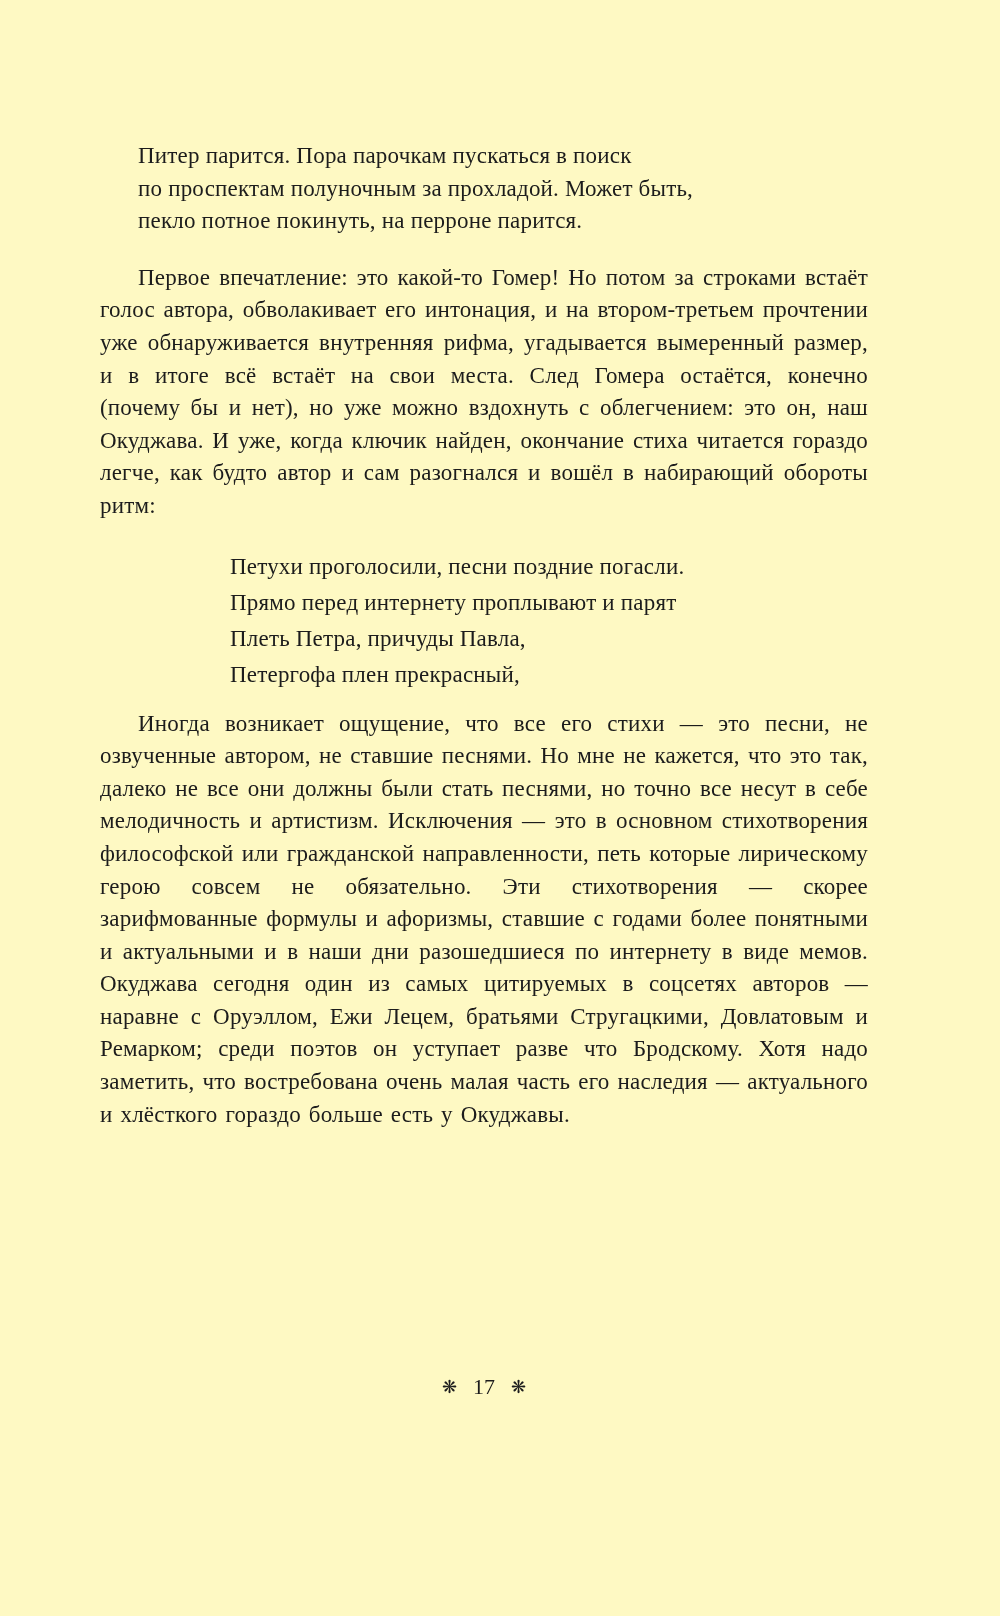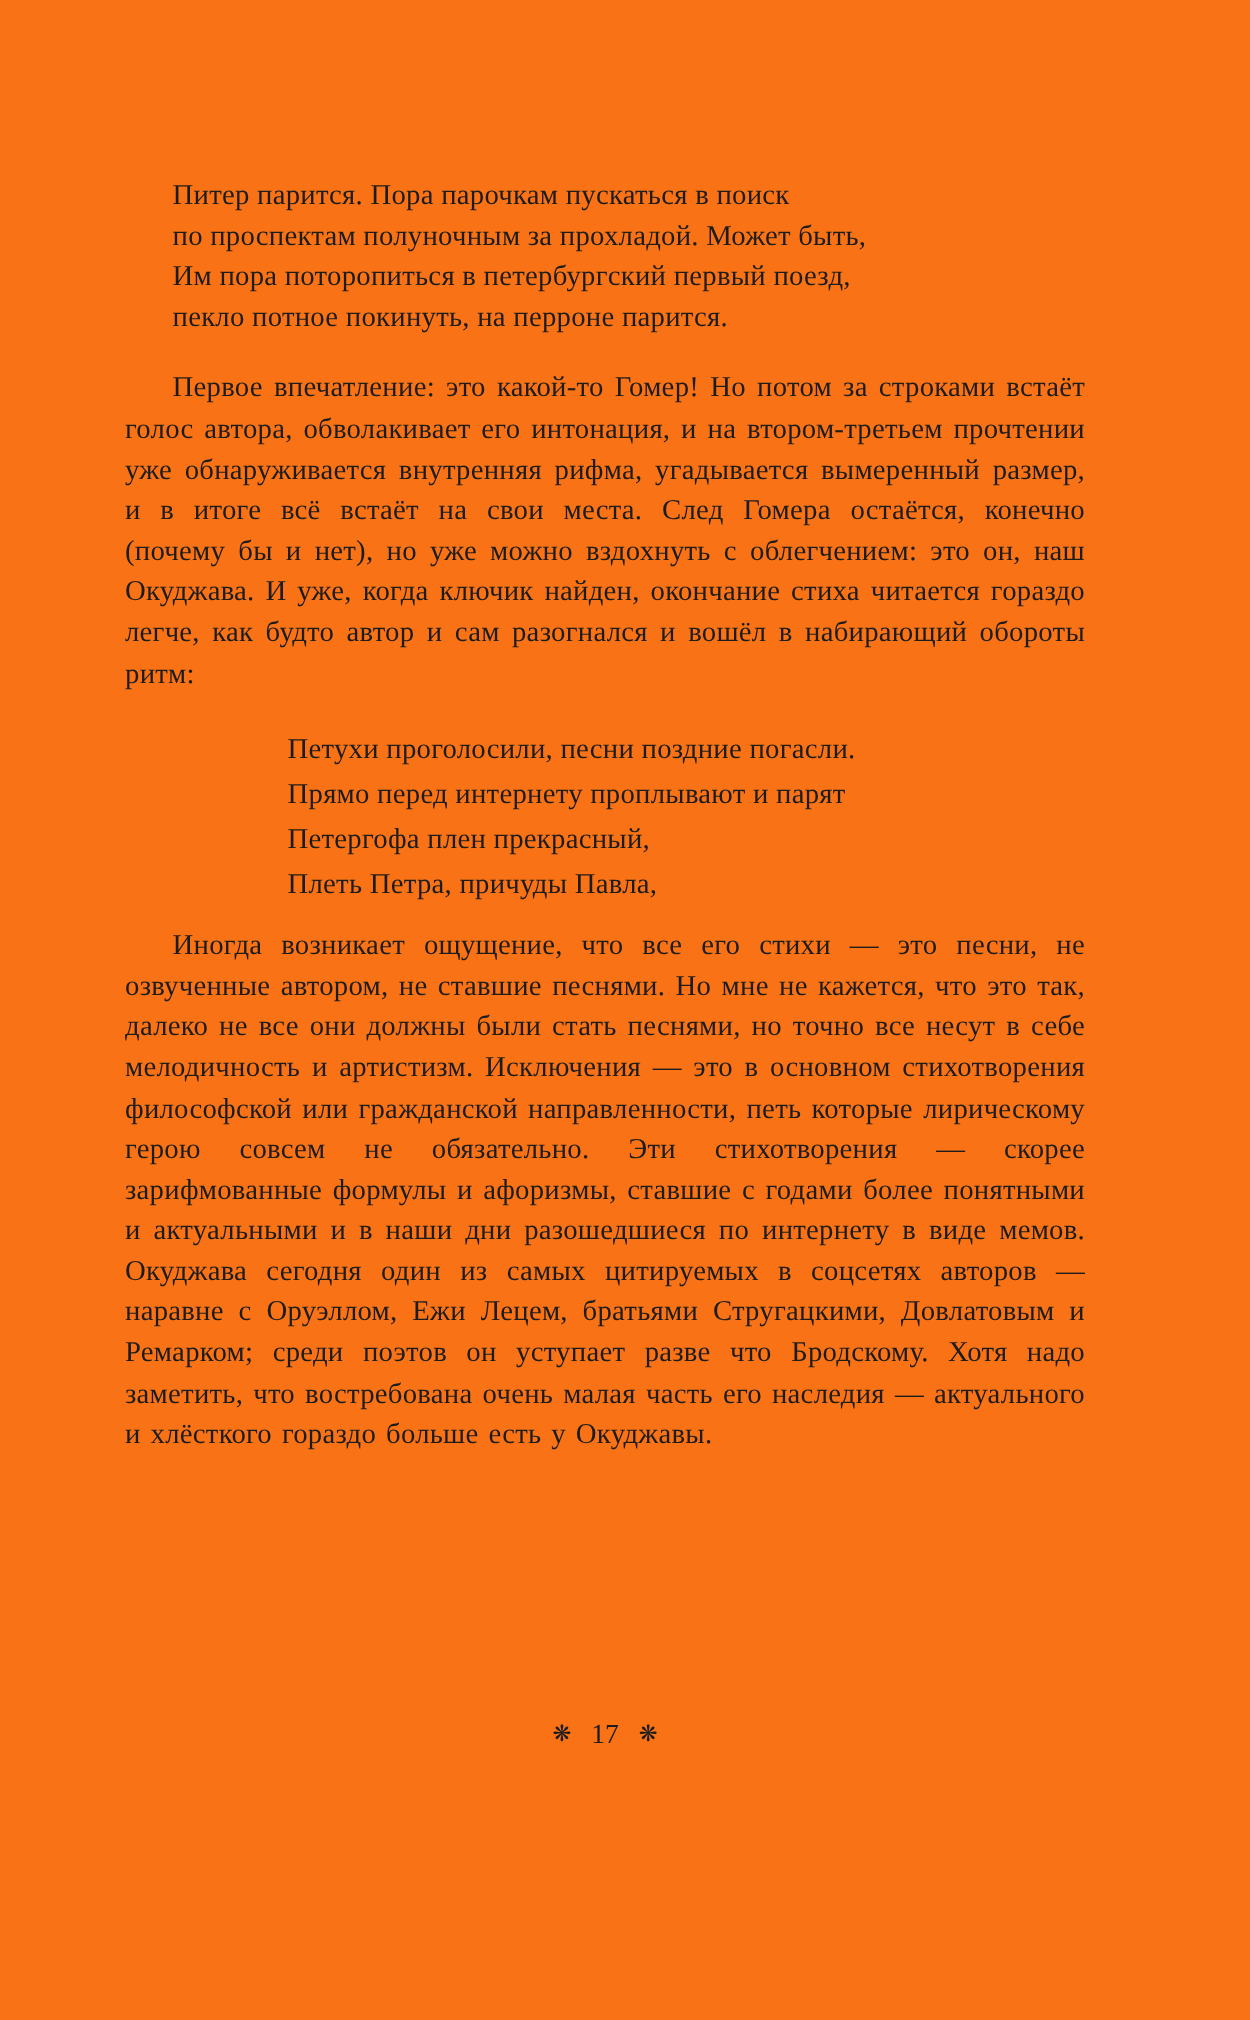--- a/index.html
+++ b/index.html
@@ -4,21 +4,21 @@
 <style>
   html, body {
     margin: 0;
     padding: 0;
     background: #ffffff;
   }
   .page {
     position: relative;
     width: 1000px;
     height: 1616px;
-    background: #f97316;
+    background: #fef9c3;
     color: #1c1c1c;
     font-family: "Liberation Serif", "DejaVu Serif", serif;
     overflow: hidden;
   }
   .content {
     position: absolute;
     left: 100px;
     top: 140px;
     width: 768px;
     font-size: 23px;
@@ -67,31 +67,30 @@
 </style>
 </head>
 <body>
 
 <div class="page">
   <div class="content">
 
     <div class="epigraph">
       <div class="line">Питер парится. Пора парочкам пускаться в поиск</div>
       <div class="line">по проспектам полуночным за прохладой. Может быть,</div>
-      <div class="line">Им пора поторопиться в петербургский первый поезд,</div>
       <div class="line">пекло потное покинуть, на перроне парится.</div>
     </div>
 
     <p class="para">Первое впечатление: это какой-то Гомер! Но потом за строками встаёт голос автора, обволакивает его интонация, и на втором-третьем прочтении уже обнаруживается внутренняя рифма, угадывается вымеренный размер, и в итоге всё встаёт на свои места. След Гомера остаётся, конечно (почему бы и нет), но уже можно вздохнуть с облегчением: это он, наш Окуджава. И уже, когда ключик найден, окончание стиха читается гораздо легче, как будто автор и сам разогнался и вошёл в набирающий обороты ритм:</p>
 
     <div class="poem">
       <div class="line">Петухи проголосили, песни поздние погасли.</div>
       <div class="line">Прямо перед интернету проплывают и парят</div>
+      <div class="line">Плеть Петра, причуды Павла,</div>
       <div class="line">Петергофа плен прекрасный,</div>
-      <div class="line">Плеть Петра, причуды Павла,</div>
     </div>
 
     <p class="para">Иногда возникает ощущение, что все его стихи — это песни, не озвученные автором, не ставшие песнями. Но мне не кажется, что это так, далеко не все они должны были стать песнями, но точно все несут в себе мелодичность и артистизм. Исключения — это в основном стихотворения философской или гражданской направленности, петь которые лирическому герою совсем не обязательно. Эти стихотворения — скорее зарифмованные формулы и афоризмы, ставшие с годами более понятными и актуальными и в наши дни разошедшиеся по интернету в виде мемов. Окуджава сегодня один из самых цитируемых в соцсетях авторов — наравне с Оруэллом, Ежи Лецем, братьями Стругацкими, Довлатовым и Ремарком; среди поэтов он уступает разве что Бродскому. Хотя надо заметить, что востребована очень малая часть его наследия — актуального и хлёсткого гораздо больше есть у Окуджавы.</p>
 
   </div>
 
   <div class="footer">
     <span class="fleuron left">❋</span><span class="pagenum">17</span><span class="fleuron right">❋</span>
   </div>
 </div>

